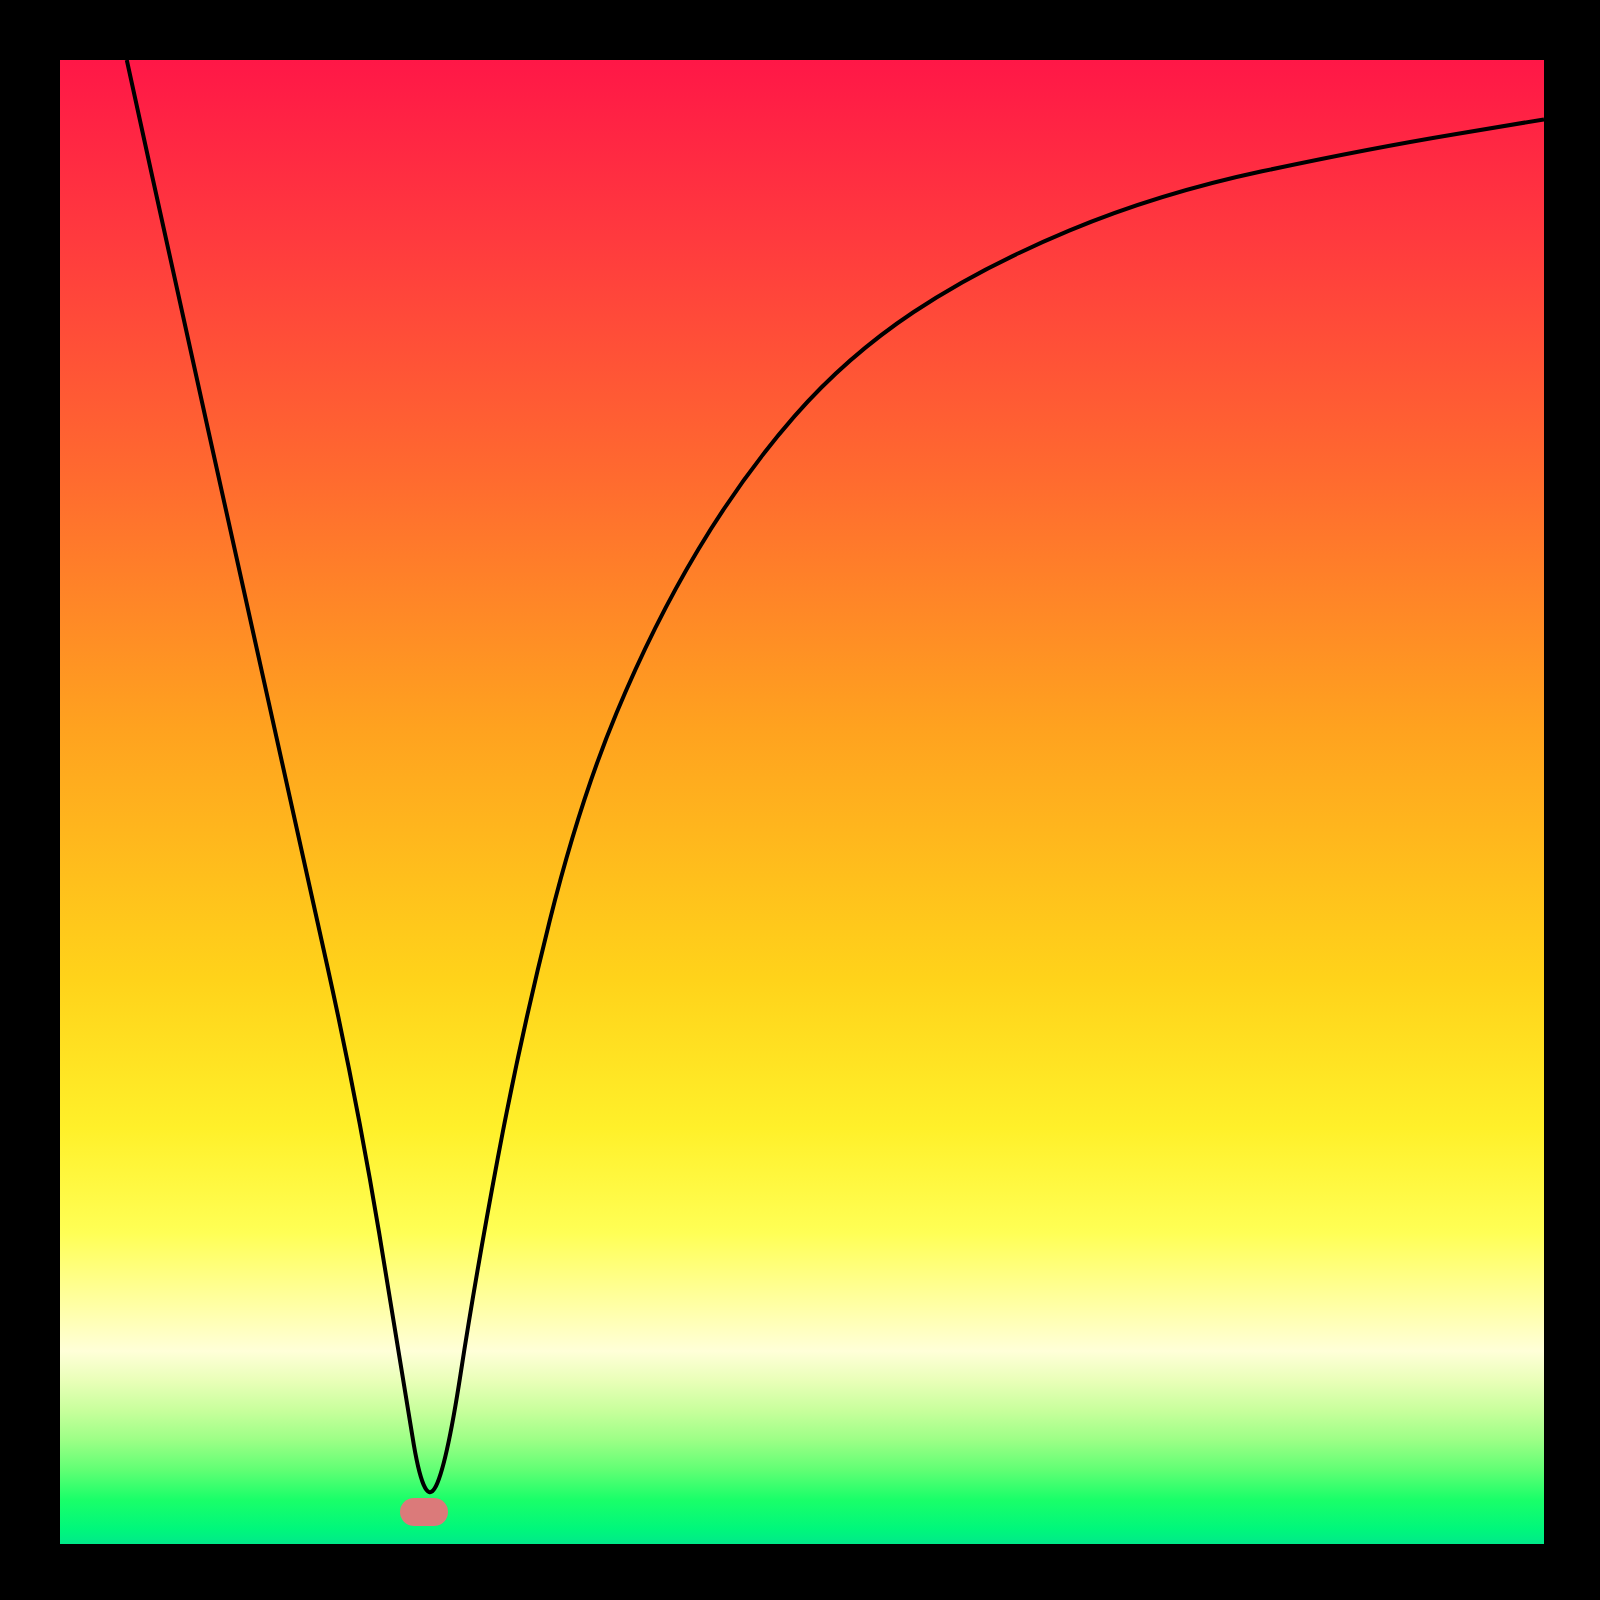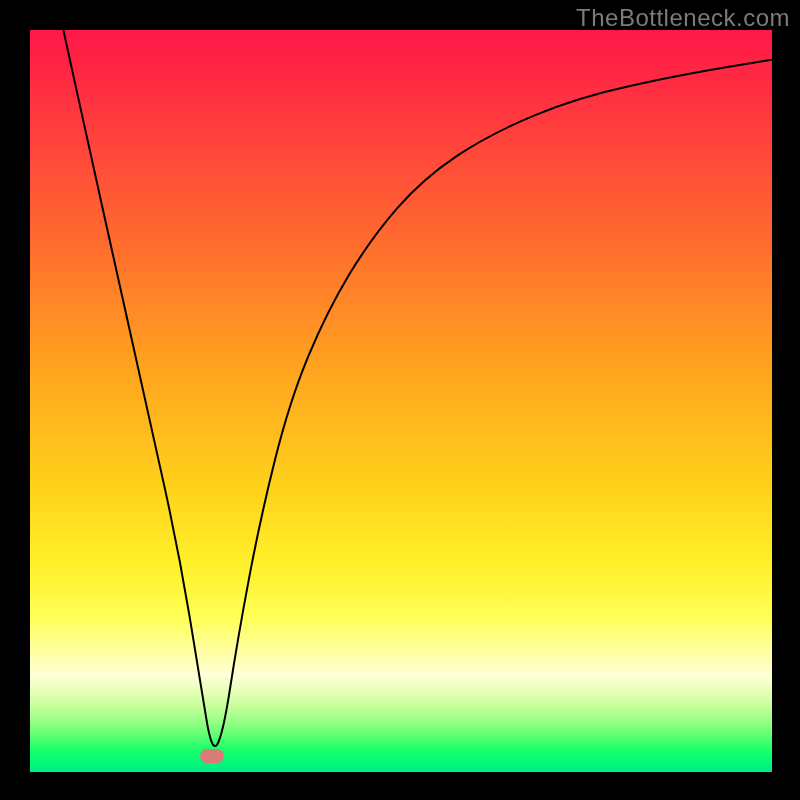--- a/index.html
+++ b/index.html
@@ -66,20 +66,19 @@
     height: 14px;
     background: #db7a7a;
     border-radius: 7px;
     transform: translate(-50%, -50%);
   }
 </style>
 </head>
 <body>
 
 <div class="frame">
-  <div class="watermark">TheBottleneck.com</div>
   <div class="plot">
     <svg class="curve-svg" viewBox="0 0 742 742" preserveAspectRatio="none">
       <path id="curve-path" d="M 33.39 0.00 Q 33.39 0.00 46.38 59.36 Q 59.36 118.72 74.20 185.50 Q 89.04 252.28 103.88 319.06 Q 118.72 385.84 133.56 452.62 Q 148.40 519.40 159.53 586.18 Q 170.66 652.96 176.22 688.21 Q 181.79 723.45 187.36 714.17 Q 192.92 704.90 200.34 656.67 Q 207.76 608.44 218.89 549.08 Q 230.02 489.72 244.86 430.36 Q 259.70 371.00 278.25 326.48 Q 296.80 281.96 319.06 244.86 Q 341.32 207.76 367.29 178.08 Q 393.26 148.40 426.65 126.14 Q 460.04 103.88 504.56 85.33 Q 549.08 66.78 601.02 55.65 Q 652.96 44.52 697.48 37.10 T 742.00 29.68" fill="none" stroke="#000000" stroke-width="2"></path>
     </svg>
     <div class="marker" id="opt-marker" style="left: 181.79px; top: 725.676px; background: rgb(219, 122, 122);"></div>
   </div>
 </div>
 
 </body></html>

